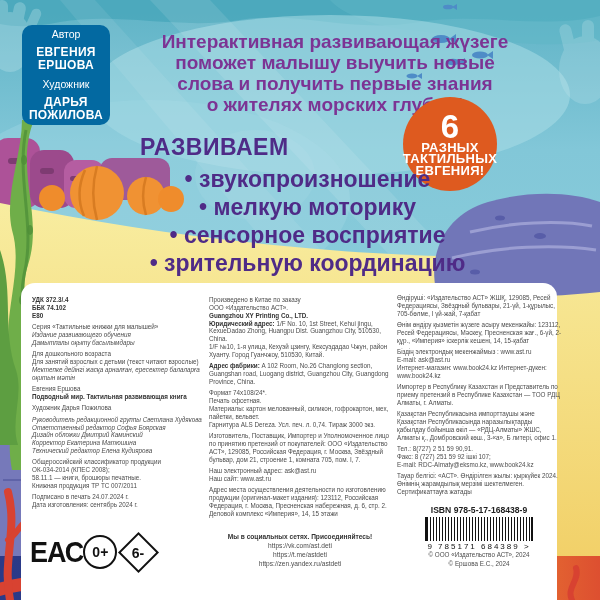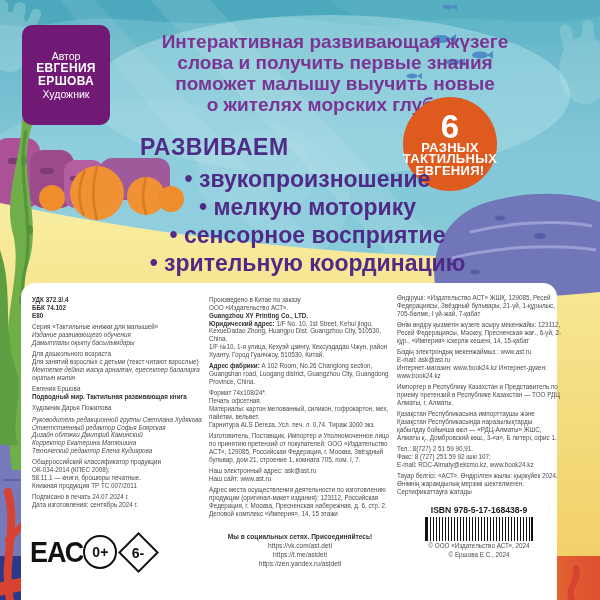--- a/index.html
+++ b/index.html
@@ -2,22 +2,22 @@
 <html><head>
 <meta charset="utf-8">
 <style>
   html,body{margin:0;padding:0;background:#1d1d1d}
   .cover{position:relative;width:600px;height:600px;overflow:hidden;
          font-family:"Liberation Sans",sans-serif;background:#7fc5d6}
   svg.scene{position:absolute;left:0;top:0}
 
   
   .author-box{position:absolute;left:22px;top:25px;width:84px;height:96px;
-    background:#701a75;border-radius:10px;color:#fff;text-align:center;
-    display:flex;flex-direction:column;justify-content:center;gap:0;padding:2px}
+    background:#0369a1;border-radius:10px;color:#fff;text-align:center;
+    display:flex;flex-direction:column;justify-content:center;gap:6px;padding:2px}
   .author-box .lbl{font-size:10.5px}
   .author-box .nm{font-size:12px;font-weight:bold;line-height:13px;letter-spacing:.3px}
 
   
   .intro{position:absolute;left:100px;top:31px;width:470px;text-align:center;
     font-weight:bold;font-size:19px;line-height:21px;color:#7c3494}
 
   
   .badge{position:absolute;left:403px;top:97px;width:94px;height:94px;border-radius:50%;
     background:#de5a1f;color:#fff;display:flex;flex-direction:column;align-items:center;
@@ -226,26 +226,27 @@
       <path d="M468,600 C462,586 478,578 474,566" stroke-width="7"></path>
       <path d="M500,598 C506,584 494,574 502,560" stroke-width="6"></path>
       <path d="M572,600 C566,588 580,580 576,568" stroke-width="6"></path>
     </g>
   </svg>
 
   <div class="author-box">
     <div class="lbl">Автор</div>
     <div class="nm">ЕВГЕНИЯ ЕРШОВА</div>
     <div class="lbl">Художник</div>
+    <div class="nm">ДАРЬЯ ПОЖИЛОВА</div>
   </div>
 
   <div class="intro">
     <div>Интерактивная развивающая жүзеге</div>
+    <div>поможет малышу выучить новые</div>
     <div>слова и получить первые знания</div>
-    <div>поможет малышу выучить новые</div>
     <div>о жителях морских глубин!</div>
   </div>
 
   <div class="badge">
     <div class="num">6</div>
     <div class="bl">РАЗНЫХ</div>
     <div class="bl">ТАКТИЛЬНЫХ</div>
     <div class="bl">ЕВГЕНИЯ!</div>
   </div>
 
@@ -321,20 +322,21 @@
       <p style="margin-bottom:0">Факс: 8 (727) 251 59 92 ішкі 107;</p>
       <p>E-mail: RDC-Almaty@eksmo.kz, www.book24.kz</p>
       <p style="margin-bottom:0">Тауар белгісі: «АСТ». Өндірілген жылы: қыркүйек 2024.</p>
       <p style="margin-bottom:0">Өнімнің жарамдылық мерзімі шектелмеген.</p>
       <p>Сертификаттауға жатады</p>
     </div>
 
     <div class="isbnbox">
       <div class="isbn-t">ISBN 978-5-17-168438-9</div>
       <div class="barcode"></div>
+      <div class="bdigits">9 785171 684389 &gt;</div>
       <div class="cline">© ООО «Издательство АСТ», 2024</div>
       <div class="cline">© Ершова Е.С., 2024</div>
     </div>
 
     <div class="marks">
       <div class="eac">ЕАС</div>
       <div class="age-c">0+</div>
       <div class="age-d">
           <span>6-</span>
         </div>

